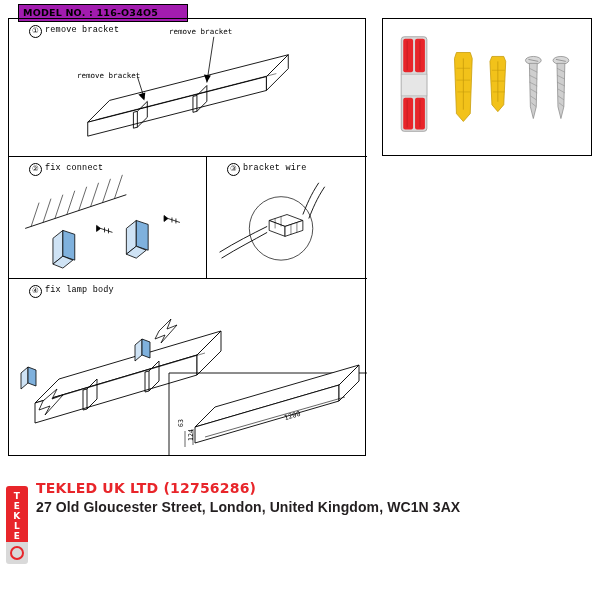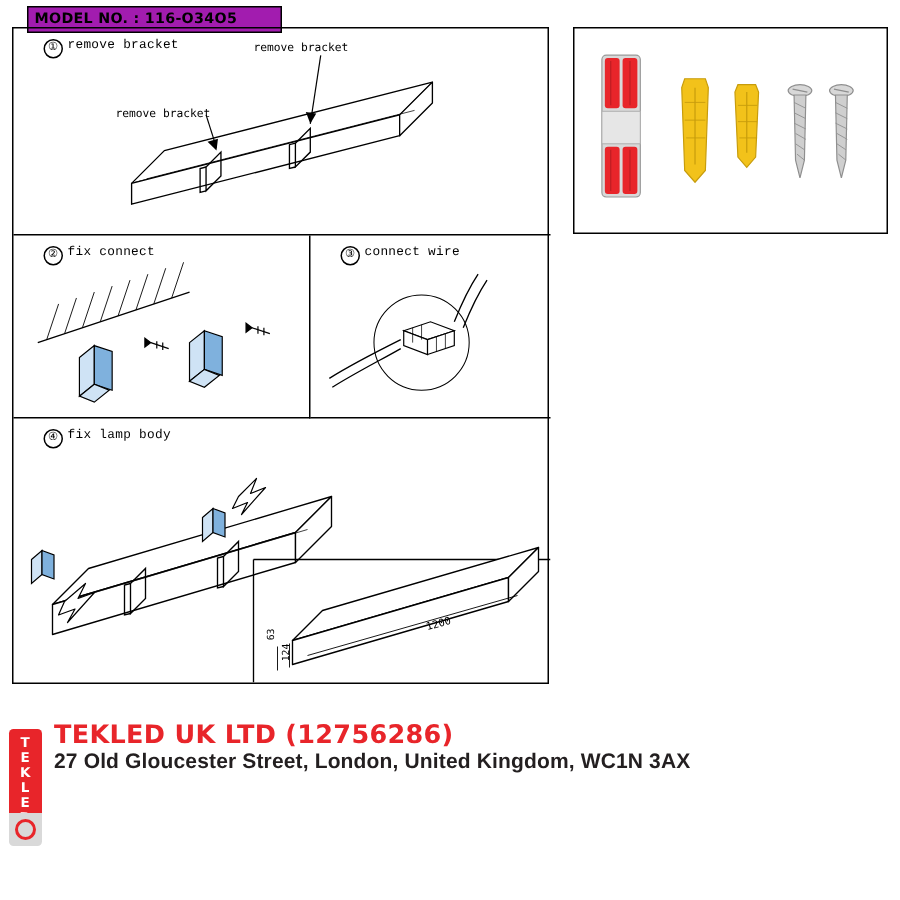--- a/index.html
+++ b/index.html
@@ -107,21 +107,21 @@
     box-sizing: border-box;
   }
 
   
   .company-name {
     position: absolute;
     left: 36px;
     top: 480px;
     font-family: "DejaVu Sans", sans-serif;
     font-weight: bold;
-    font-size: 17px;
+    font-size: 14px;
     color: #e8252a;
     letter-spacing: 0.2px;
   }
   .company-address {
     position: absolute;
     left: 36px;
     top: 499px;
     font-family: Liberation Sans, sans-serif;
     font-weight: bold;
     font-size: 14px;
@@ -260,21 +260,21 @@
           <path d="M160 62 l12 4"></path>
           <path d="M160 62 l-4 -3 l0 6 z" fill="#000"></path>
           <line x1="164" y1="61" x2="164" y2="66"></line>
           <line x1="168" y1="62" x2="168" y2="67"></line>
         </g>
       </svg>
     </div>
 
     <div class="step step-3">
       <div class="step-label">
-        <span class="circled">③</span><span>connect wire</span>
+        <span class="circled">③</span><span>bracket wire</span>
       </div>
       <svg class="svg-layer" viewBox="0 0 160 122">
 
         <circle cx="74" cy="72" r="32" fill="none" stroke="#000" stroke-width="0.7"></circle>
 
         <g fill="none" stroke="#000" stroke-width="0.9">
           <path d="M112 26 C 104 38 100 48 96 58"></path>
           <path d="M118 30 C 110 42 106 52 102 62"></path>
           <path d="M60 70 C 44 78 28 86 12 96"></path>
           <path d="M60 76 C 46 84 30 92 14 102"></path>

